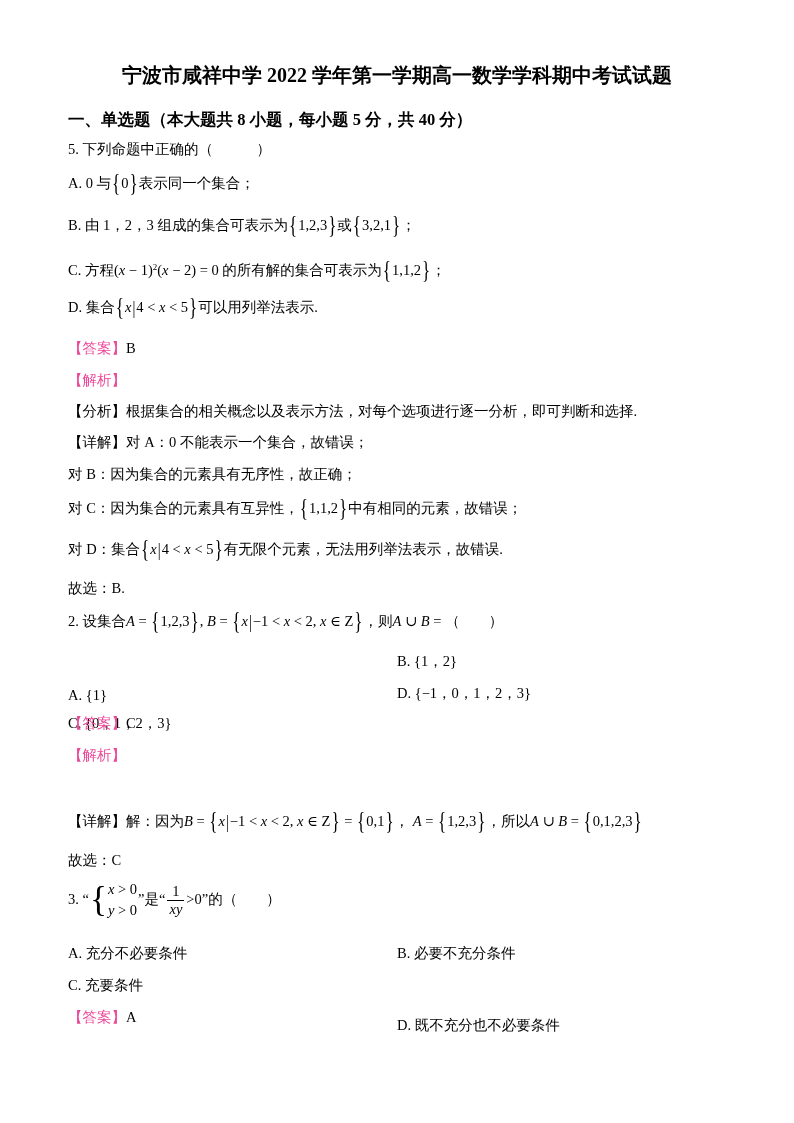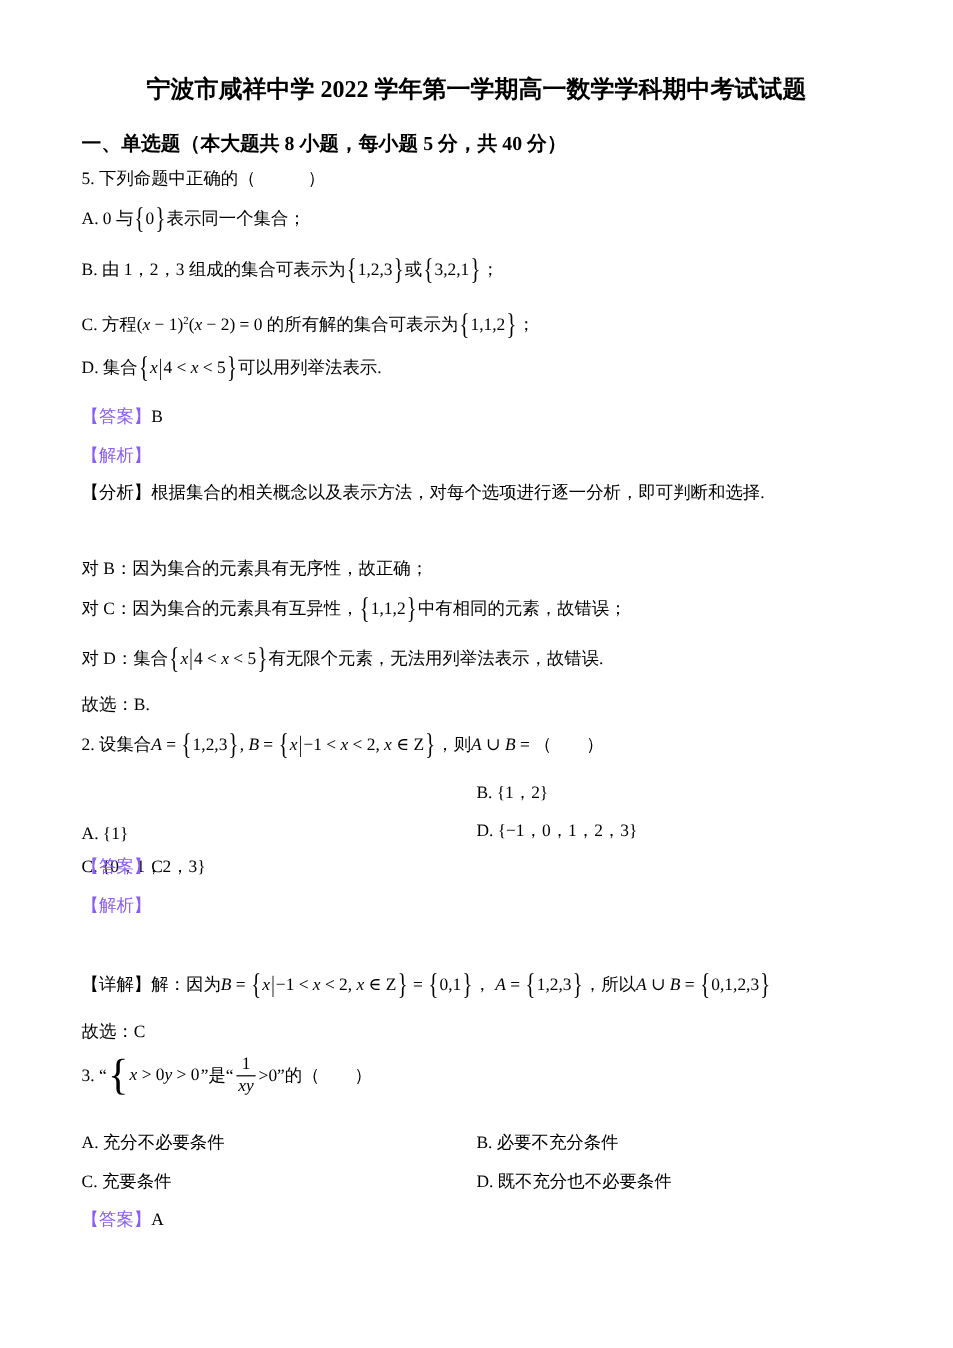--- a/index.html
+++ b/index.html
@@ -25,21 +25,21 @@
     font-size:20px;
     font-weight:bold;
     line-height:30px;
   }
   .section-h{
     font-size:16.5px;
     font-weight:bold;
     line-height:24px;
   }
   .col2{left:397px;}
-  .blue-label{color:#8b5cf6;}
+  .blue-label{color:#ec4899;}
   
   .zh{font-family:"Liberation Serif","DejaVu Serif",serif;}
   .mi{font-family:"Liberation Serif","DejaVu Serif",serif;font-style:italic;}
   .mn{font-family:"Liberation Serif","DejaVu Serif",serif;}
   .msup{font-size:0.62em;vertical-align:0.6em;font-family:"Liberation Serif",serif;}
   .mset{display:inline-block;white-space:nowrap;}
   .brace{
     display:inline-block;
     font-size:1.18em;
     transform:scaleY(1.45);
@@ -70,21 +70,21 @@
     position:relative;
     top:-1px;
   }
   .cbrace{
     font-size:2.45em;
     font-weight:400;
     line-height:0.9;
     transform:scaleY(1.02);
     font-family:"Liberation Serif",serif;
   }
-  .ccol{display:inline-flex;flex-direction:row;margin-left:1px;}
+  .ccol{display:inline-flex;flex-direction:column;margin-left:1px;}
   .crow{line-height:1.45;}
 </style>
 </head>
 <body>
 
 <div class="page">
 
   <div class="ln title" style="top:60px">宁波市咸祥中学 2022 学年第一学期高一数学学科期中考试试题</div>
 
   <div class="ln section-h" style="top:108px">一、单选题（本大题共 8 小题，每小题 5 分，共 40 分）</div>
@@ -95,20 +95,21 @@
   <div class="ln" style="top:256px"><span class="zh">C. 方程</span><span class="mn">(</span><span class="mi">x</span><span class="mn"> − 1</span><span class="mn">)</span><span class="msup">2</span><span class="mn">(</span><span class="mi">x</span><span class="mn"> − 2</span><span class="mn">)</span><span class="mn"> = 0 </span><span class="zh">的所有解的集合可表示为</span><span class="mset"><span class="brace">{</span><span class="mn">1,1,2</span><span class="brace">}</span></span><span class="zh">；</span></div>
   <div class="ln" style="top:296px"><span class="zh">D. 集合</span><span class="mset"><span class="brace">{</span><span class="mi">x</span><span class="mbar">|</span><span class="mn">4 &lt; </span><span class="mi">x</span><span class="mn"> &lt; 5</span><span class="brace">}</span></span><span class="zh">可以用列举法表示.</span></div>
 
   <div class="ln" style="top:337px">
     <span class="blue-label">【答案】</span><span>B</span>
   </div>
   <div class="ln" style="top:369px">
     <span class="blue-label">【解析】</span>
   </div>
   <div class="ln" style="top:400px"><span class="zh">【分析】根据集合的相关概念以及表示方法，对每个选项进行逐一分析，即可判断和选择.</span></div>
+  <div class="ln" style="top:431px"><span class="zh">【详解】对 A：0 不能表示一个集合，故错误；</span></div>
   <div class="ln" style="top:463px"><span class="zh">对 B：因为集合的元素具有无序性，故正确；</span></div>
   <div class="ln" style="top:497px"><span class="zh">对 C：因为集合的元素具有互异性，</span><span class="mset"><span class="brace">{</span><span class="mn">1,1,2</span><span class="brace">}</span></span><span class="zh">中有相同的元素，故错误；</span></div>
   <div class="ln" style="top:538px"><span class="zh">对 D：集合</span><span class="mset"><span class="brace">{</span><span class="mi">x</span><span class="mbar">|</span><span class="mn">4 &lt; </span><span class="mi">x</span><span class="mn"> &lt; 5</span><span class="brace">}</span></span><span class="zh">有无限个元素，无法用列举法表示，故错误.</span></div>
   <div class="ln" style="top:577px">故选：B.</div>
 
   <div class="ln" style="top:610px"><span class="zh">2. 设集合</span><span class="mi">A</span><span class="mn"> = </span><span class="mset"><span class="brace">{</span><span class="mn">1,2,3</span><span class="brace">}</span></span><span class="mn">, </span><span class="mi">B</span><span class="mn"> = </span><span class="mset"><span class="brace">{</span><span class="mi">x</span><span class="mbar">|</span><span class="mn">−1 &lt; </span><span class="mi">x</span><span class="mn"> &lt; 2, </span><span class="mi">x</span><span class="mn"> ∈ Z</span><span class="brace">}</span></span><span class="zh">，则</span><span class="mi">A</span><span class="mn"> ∪ </span><span class="mi">B</span><span class="mn"> = </span><span class="zh">（　　）</span></div>
   <div class="ln" style="top:684px">A. {1}</div>
   <div class="ln col2" style="top:650px">B. {1，2}</div>
   <div class="ln" style="top:712px">C. {0，1，2，3}</div>
   <div class="ln col2" style="top:682px">D. {−1，0，1，2，3}</div>
@@ -128,19 +129,19 @@
           <span class="crow"><span class="mi">x</span><span class="mn"> &gt; 0</span></span>
           <span class="crow"><span class="mi">y</span><span class="mn"> &gt; 0</span></span>
         </span>
       </span><span class="zh">”是“</span><span class="mfrac">
         <span class="fnum"><span class="mn">1</span></span>
         <span class="fden"><span class="mi">xy</span></span>
       </span><span class="mn">&gt;0</span><span class="zh">”的（　　）</span></div>
   <div class="ln" style="top:942px">A. 充分不必要条件</div>
   <div class="ln col2" style="top:942px">B. 必要不充分条件</div>
   <div class="ln" style="top:974px">C. 充要条件</div>
-  <div class="ln col2" style="top:974px">D. 既不充分也不必要条件</div>
+  <div class="ln col2" style="top:1014px">D. 既不充分也不必要条件</div>
 
   <div class="ln" style="top:1006px">
     <span class="blue-label">【答案】</span><span>A</span>
   </div>
 
 </div>
 
 </body></html>

